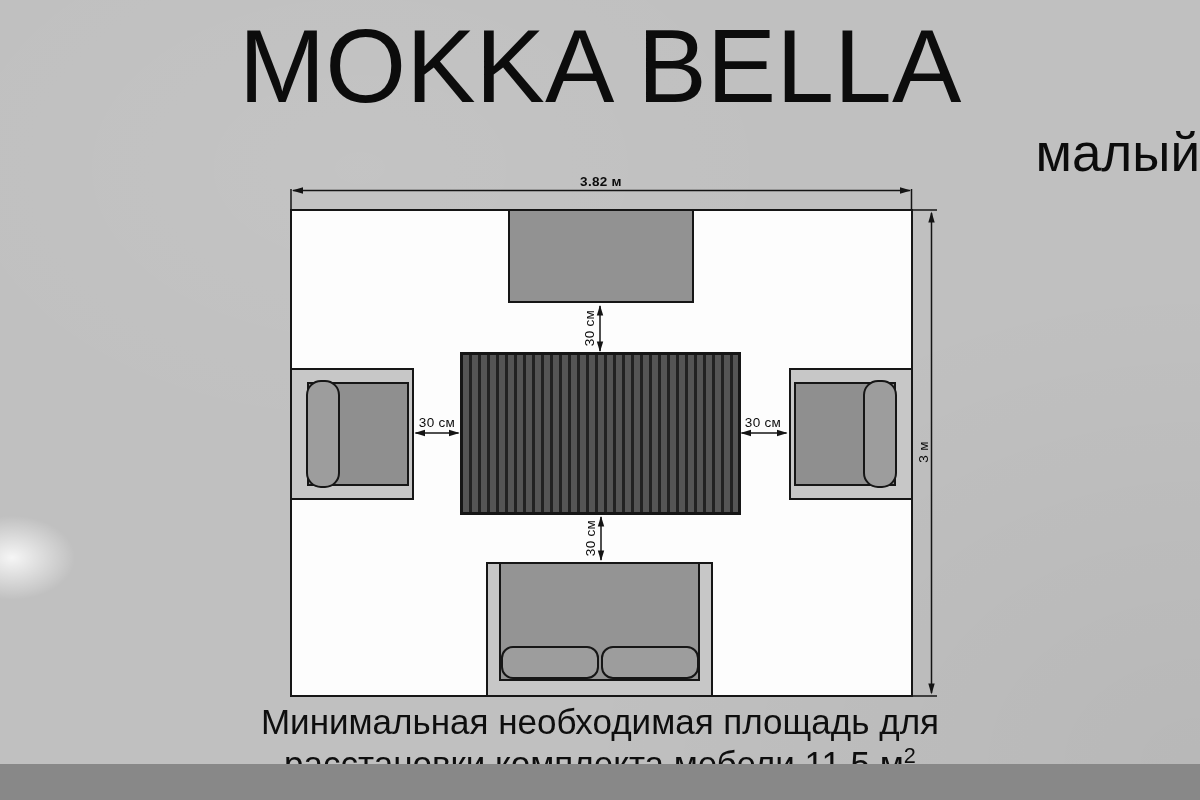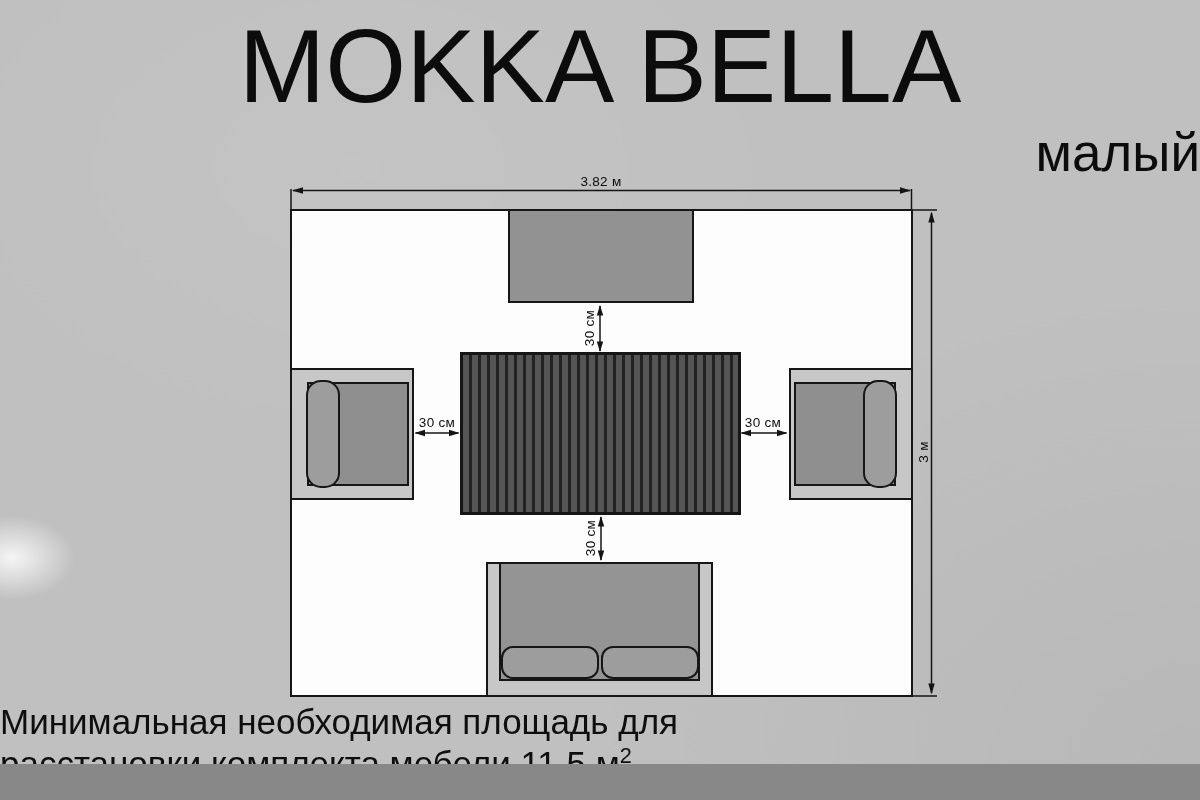--- a/index.html
+++ b/index.html
@@ -21,21 +21,21 @@
     position:absolute; top:14px; left:0; width:100%;
     text-align:center; font-size:104px; line-height:1.0; font-weight:400;
     letter-spacing:0px; color:#0c0c0c; white-space:nowrap;
   }
   .subtitle{
     position:absolute; top:126px; left:0; width:100%;
     text-align:right; font-size:53px; line-height:1.0; font-weight:400; color:#0c0c0c;
   }
   .caption{
     position:absolute; top:701px; left:0; width:100%;
-    text-align:left; font-size:35px; line-height:42px; font-weight:400; color:#0e0e0e;
+    text-align:center; font-size:35px; line-height:42px; font-weight:400; color:#0e0e0e;
   }
   .caption sup{font-size:0.62em; vertical-align:super; line-height:0;}
 
   .room{
     position:absolute; left:290px; top:209px; width:623px; height:488px;
     background:var(--room_fill,#fdfdfd); border:2px solid var(--outline,#161616);
     box-sizing:border-box;
   }
   .furn{position:absolute; box-sizing:border-box; border:2px solid var(--outline,#161616);}
   .bench{ left:508px; top:209px; width:186px; height:94px; background:var(--bench_fill,#929292); }
@@ -149,21 +149,21 @@
       </g>
 
       <g>
         <line x1="741.5" y1="433" x2="786.5" y2="433"></line>
         <polygon points="740.5,433 751,429.8 751,436.2" stroke="none"></polygon>
         <polygon points="787.5,433 777,429.8 777,436.2" stroke="none"></polygon>
       </g>
     </g>
   </svg>
 
-  <span class="dim-label" style="left:601px; top:181px;">3.82 м</span>
+  <span class="dim-label" style="left:601px; top:181px;font-weight:bold;">3.82 м</span>
   <span class="dim-label vert" style="left:923px; top:452px;">3 м</span>
   <span class="dim-label vert" style="left:589px; top:328px;">30 см</span>
   <span class="dim-label vert" style="left:590px; top:538px;">30 см</span>
   <span class="dim-label" style="left:437px; top:422px;">30 см</span>
   <span class="dim-label" style="left:763px; top:422px;">30 см</span>
 
   <div class="caption">
     <div>Минимальная необходимая площадь для</div>
     <div><span>расстановки комплекта мебели 11.5 м</span><sup>2</sup></div>
   </div>

